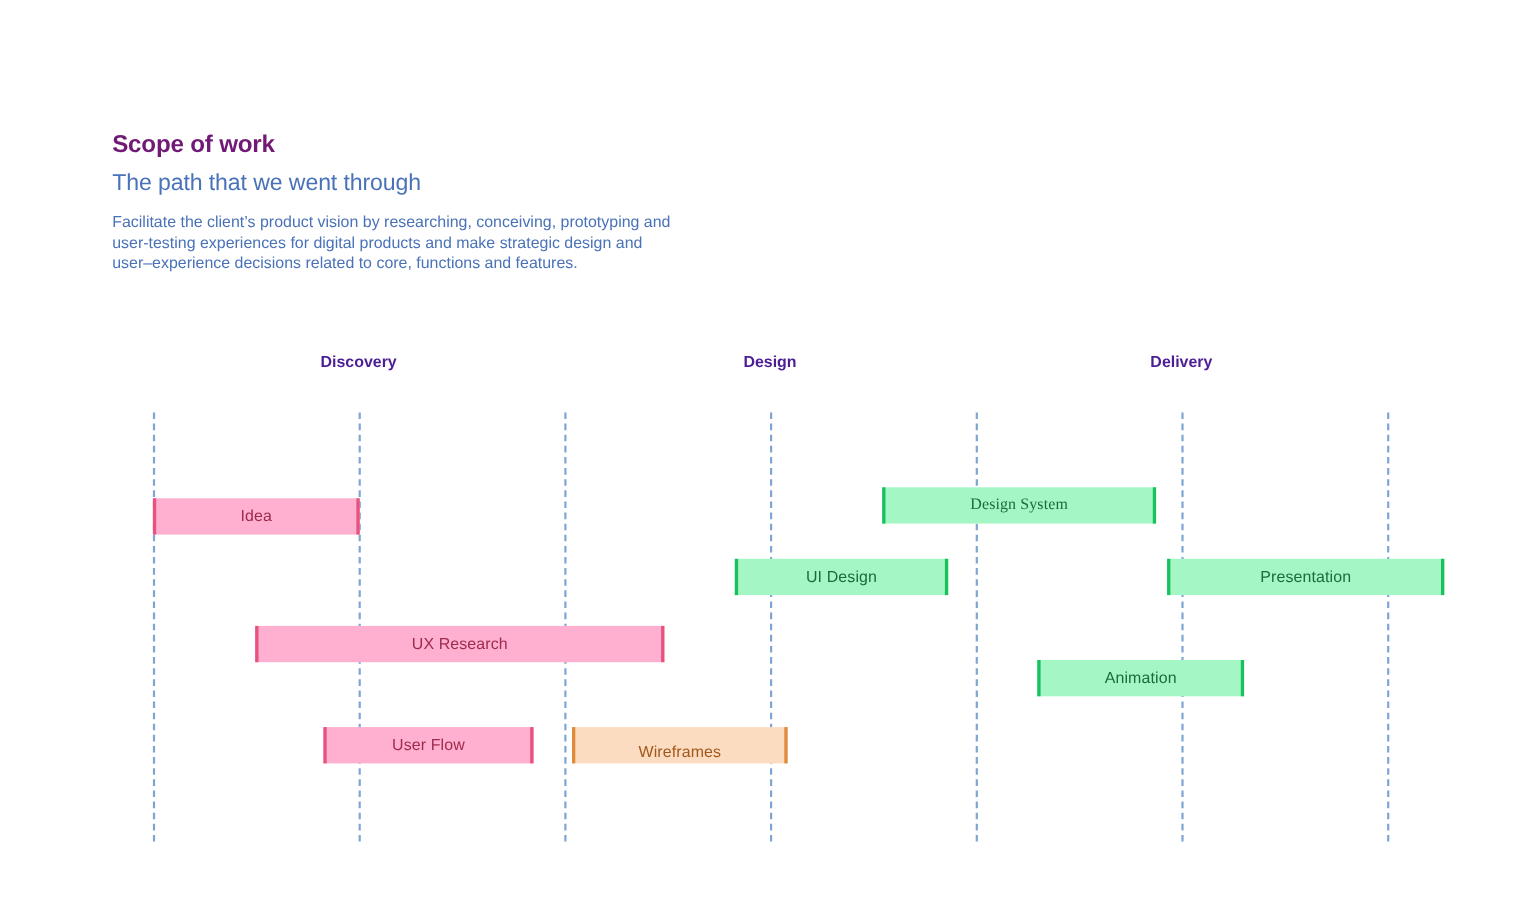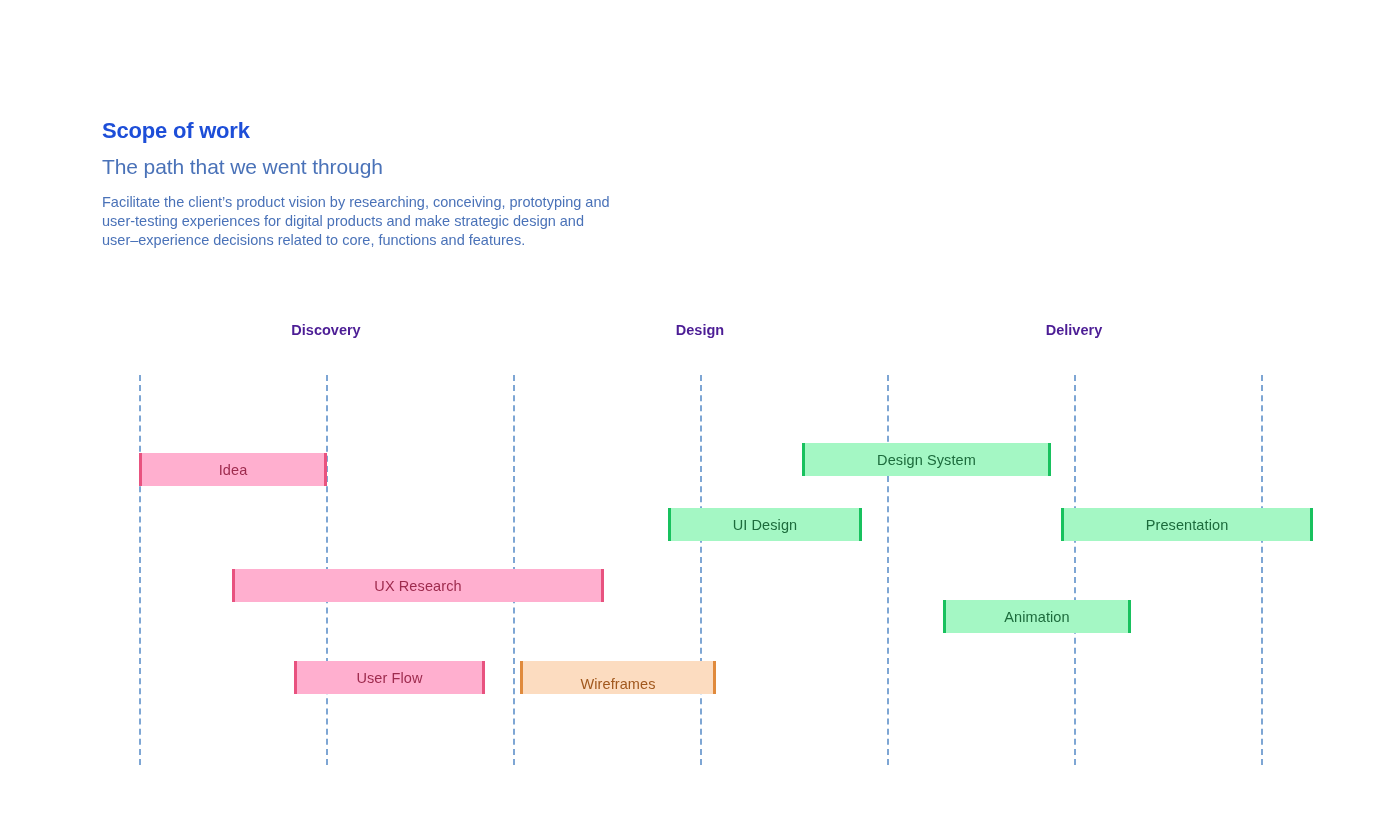--- a/index.html
+++ b/index.html
@@ -18,21 +18,21 @@
   
   #header-block {
     position: absolute;
     left: 102px;
     top: 118px;
     width: 620px;
   }
   #page-title {
     font-size: 22px;
     font-weight: bold;
-    color: #1d4ed8;
+    color: #701a75;
     letter-spacing: -0.2px;
     margin: 0 0 10px 0;
     line-height: 1.2;
   }
   #page-subtitle {
     font-size: 21px;
     font-weight: normal;
     color: #4a72b8;
     margin: 0 0 13px 0;
     line-height: 1.2;
@@ -133,21 +133,21 @@
       <div class="gridline" style="left: 513px;"></div>
       <div class="gridline" style="left: 700px;"></div>
       <div class="gridline" style="left: 887px;"></div>
       <div class="gridline" style="left: 1074px;"></div>
       <div class="gridline" style="left: 1261px;"></div>
     </div>
   <div id="task-bars">
       <div class="task-bar pink" style="left: 139px; width: 188px; top: 453px;">
         <span class="task-label">Idea</span>
       </div>
-      <div class="task-bar green" style="left: 802px; width: 249px; top: 443px;">
+      <div class="task-bar green" style="left: 802px; width: 249px; top: 443px; font-family: Liberation Serif, serif;">
         <span class="task-label">Design System</span>
       </div>
       <div class="task-bar green" style="left: 668px; width: 194px; top: 508px;">
         <span class="task-label">UI Design</span>
       </div>
       <div class="task-bar green" style="left: 1051px; width: 252px; top: 508px; margin-left: 10px;">
         <span class="task-label">Presentation</span>
       </div>
       <div class="task-bar pink" style="left: 232px; width: 372px; top: 569px;">
         <span class="task-label">UX Research</span>

